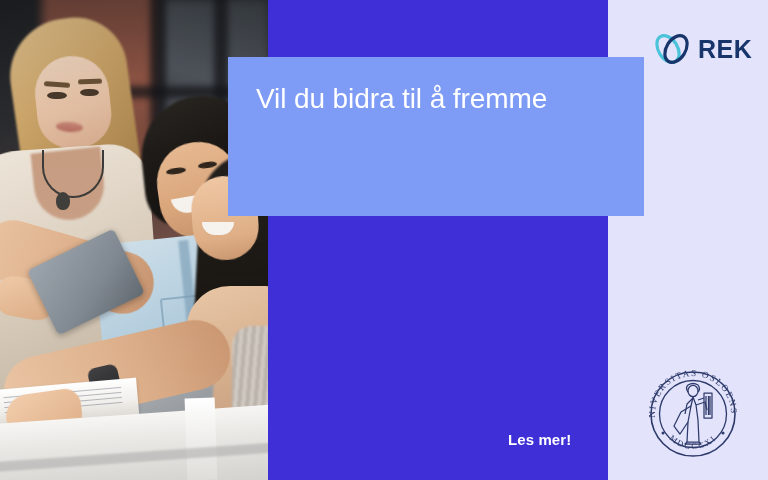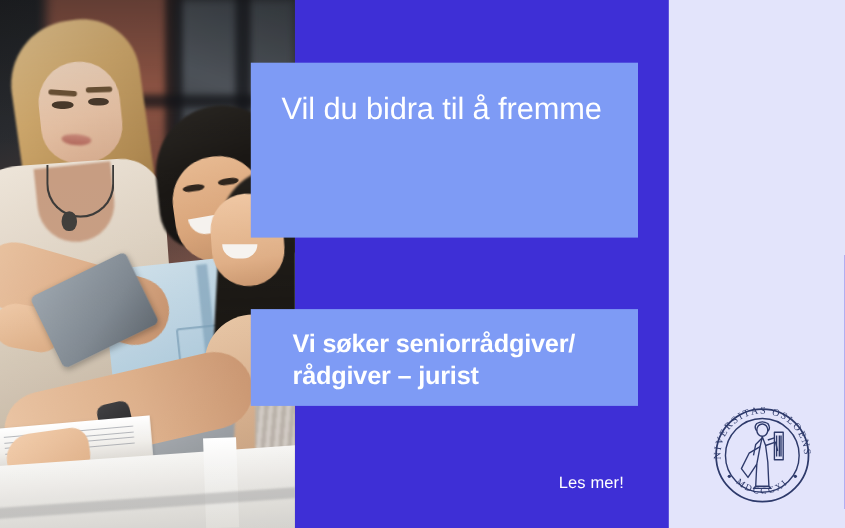--- a/index.html
+++ b/index.html
@@ -282,21 +282,21 @@
   .uio-seal {
     position: absolute;
     left: 641px; top: 362px;
     width: 104px; height: 104px;
   }
 
   
   .headline-box {
     position: absolute;
     left: 228px; top: 57px;
-    width: 352px; height: 159px;
+    width: 416px; height: 159px;
     background: #7E9BF5;
     box-sizing: border-box;
     padding: 24px 26px 0 28px;
   }
   .headline-text {
     margin: 0;
     color: #ffffff;
     font-size: 28px;
     line-height: 1.32;
     font-weight: normal;
@@ -318,21 +318,21 @@
     line-height: 1.28;
     font-weight: bold;
     letter-spacing: -.2px;
   }
 
   .cta {
     position: absolute;
     left: 508px; top: 431px;
     color: #ffffff;
     font-size: 15px;
-    font-weight: normal;
+    font-weight: bold;
     letter-spacing: .1px;
   }
 </style>
 </head>
 <body>
 
 <div class="banner">
 
   <div class="photo">
     <div class="photo-bg"></div>
@@ -381,20 +381,27 @@
     <div class="hand-low"></div>
     <div class="tablet"></div>
     <div class="desk"></div>
     <div class="riser"></div>
     <div class="desk-edge"></div>
     <div class="photo-grade"></div>
   </div>
 
   <div class="right-panel"></div>
 
+  <div class="rek-logo">
+    <svg class="rek-mark" viewBox="0 0 44 44">
+      <ellipse cx="18" cy="22" rx="9.5" ry="14.5" transform="rotate(-32 18 22)" fill="none" stroke="#4BC3D9" stroke-width="3.2"></ellipse>
+      <ellipse cx="26" cy="22" rx="9.5" ry="14.5" transform="rotate(32 26 22)" fill="none" stroke="#17356B" stroke-width="3.2"></ellipse>
+    </svg>
+    <span class="rek-text">REK</span>
+  </div>
 
   <svg class="uio-seal" viewBox="0 0 104 104">
     <defs>
       <path id="arcTop" d="M 14,52 A 38,38 0 0 1 90,52" fill="none"></path>
       <path id="arcBot" d="M 20,62 A 33,33 0 0 0 84,62" fill="none"></path>
     </defs>
     <circle cx="52" cy="52" r="42" fill="none" stroke="#2E3A6B" stroke-width="1.6"></circle>
     <circle cx="52" cy="52" r="33.5" fill="none" stroke="#2E3A6B" stroke-width="1.3"></circle>
     <text font-family="'Liberation Serif', serif" font-size="9.2" fill="#2E3A6B" letter-spacing="1.5">
       <textPath href="#arcTop" startOffset="50%" text-anchor="middle">UNIVERSITAS OSLOENSIS</textPath>
@@ -415,20 +422,16 @@
       <path d="M 65,34 L 65,53 M 67.5,34 L 67.5,53 M 69,34 L 69,53"></path>
       <path d="M 57,38 L 63,36"></path>
       <path d="M 46,80 L 44,82 L 60,82 L 58,80"></path>
     </g>
   </svg>
 
   <div class="headline-box">
     <p class="headline-text">Vil du bidra til å fremme</p>
   </div>
 
-  <div class="subhead-box">
-    <p class="subhead-text">Vi søker seniorrådgiver/</p>
-    <p class="subhead-text">rådgiver – jurist</p>
-  </div>
 
   <div class="cta">Les mer!</div>
 
 </div>
 
 </body></html>

